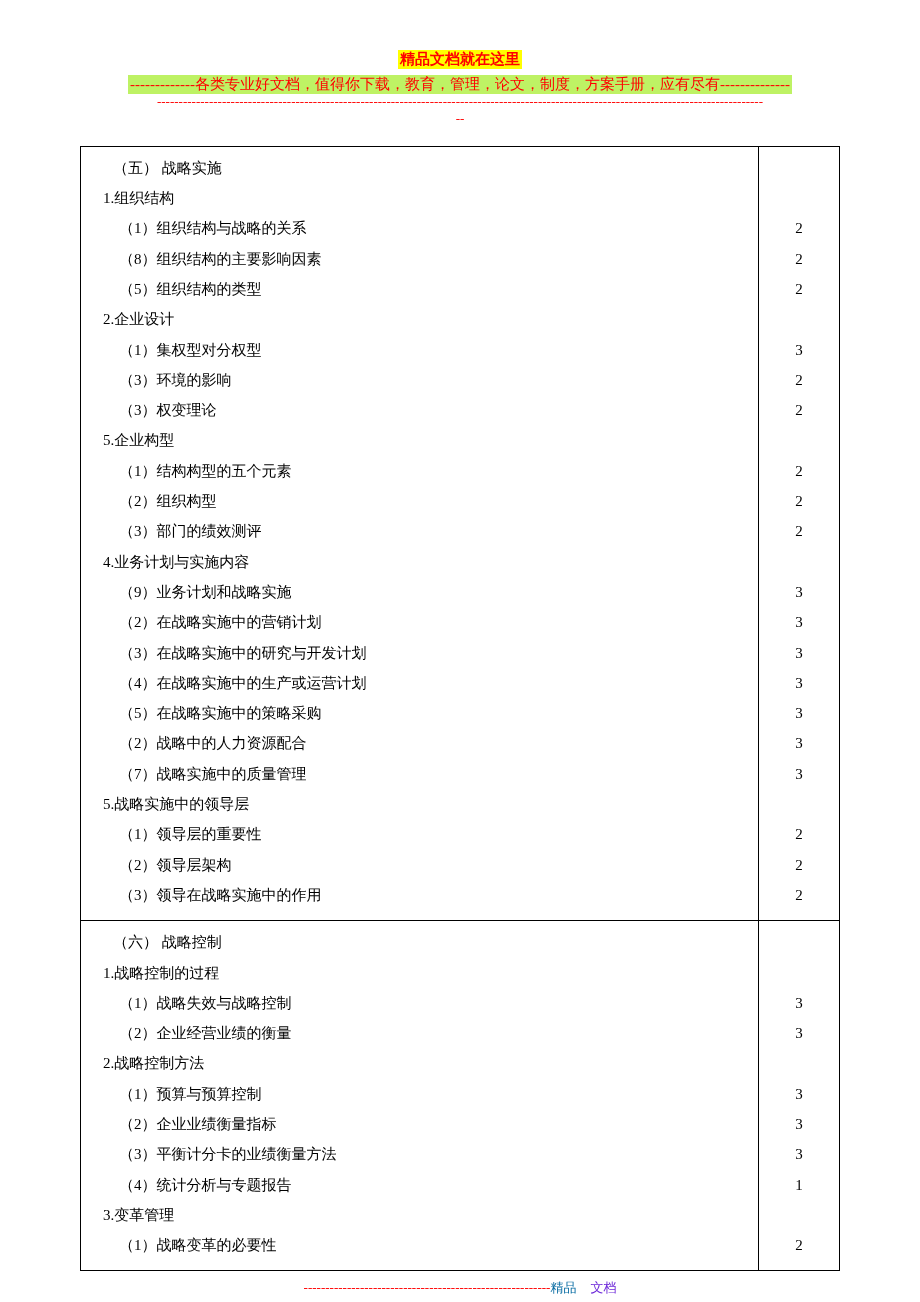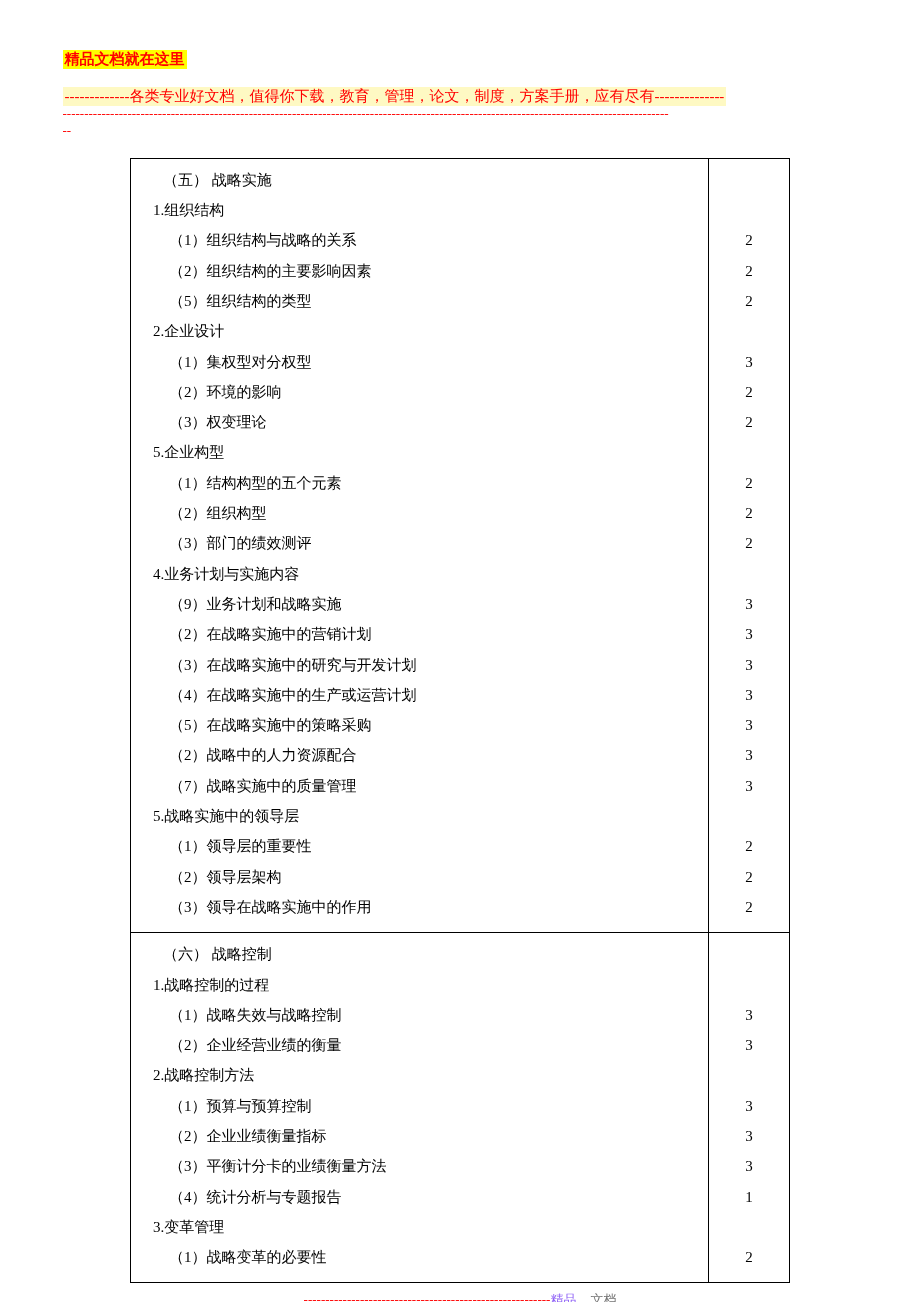--- a/index.html
+++ b/index.html
@@ -1,54 +1,54 @@
 <!DOCTYPE html>
 <html><head>
 <meta charset="utf-8">
 <style>
 body{margin:0;font-family:"SimSun","宋体",serif;font-size:15px;color:#000;background:#fff}
 .page{width:920px;margin:0 auto;padding:50px 0 40px}
-.hdr{width:795px;margin:0 auto 4px;}
+.hdr{width:795px;margin:0 auto 4px;text-align:center}
 .hdr .t1{display:inline-block;background:#ff0;color:#f00;font-weight:700;padding:0 2px}
-.hdr .t2{display:inline-block;background:#fef9c3;color:#f00;padding:0 2px;margin-top:18px}
+.hdr .t2{display:inline-block;background:#bef264;color:#f00;padding:0 2px;margin-top:6px}
 .hdr .dash{color:#f00;font-size:13px;line-height:1.3;word-break:break-all}
-.tbl{width:660px;margin:18px auto 0;border:1px solid #000;border-collapse:collapse}
+.tbl{width:760px;margin:18px auto 0;border:1px solid #000;border-collapse:collapse}
 .tbl td{border:1px solid #000;vertical-align:top;padding:6px 10px 10px 14px;line-height:2.02}
 .tbl td.num{width:80px;text-align:center;padding-left:0;padding-right:0}
 .i0{padding-left:18px}
 .i1{padding-left:8px}
 .i2{padding-left:24px}
 .ftr{width:660px;margin:8px auto 0;text-align:center}
 .ftr .fl{color:#f00;font-size:13px;line-height:1.4}
-.ftr .jp{color:#8b5cf6}
-.ftr .wd{color:#737373;margin-left:14px}
+.ftr .jp{color:#0369a1}
+.ftr .wd{color:#6d28d9;margin-left:14px}
 </style>
 </head>
 <body>
 
 <div class="page">
   <div class="hdr">
     <span class="t1">精品文档就在这里</span><br>
     <span class="t2">-------------各类专业好文档，值得你下载，教育，管理，论文，制度，方案手册，应有尽有--------------</span>
     <div class="dash">--------------------------------------------------------------------------------------------------------------------------------------------</div>
     <div class="dash">--</div>
   </div>
 
   <table class="tbl">
     <tbody id="tbody">
         <tr>
           <td>
             <div class="i0">（五） 战略实施</div>
             <div class="i1">1.组织结构</div>
             <div class="i2">（1）组织结构与战略的关系</div>
-            <div class="i2">（2）组织结构的主要影响因素</div>
+            <div class="i2">（8）组织结构的主要影响因素</div>
             <div class="i2">（5）组织结构的类型</div>
             <div class="i1">2.企业设计</div>
             <div class="i2">（1）集权型对分权型</div>
-            <div class="i2">（2）环境的影响</div>
+            <div class="i2">（3）环境的影响</div>
             <div class="i2">（3）权变理论</div>
             <div class="i1">5.企业构型</div>
             <div class="i2">（1）结构构型的五个元素</div>
             <div class="i2">（2）组织构型</div>
             <div class="i2">（3）部门的绩效测评</div>
             <div class="i1">4.业务计划与实施内容</div>
             <div class="i2">（9）业务计划和战略实施</div>
             <div class="i2">（2）在战略实施中的营销计划</div>
             <div class="i2">（3）在战略实施中的研究与开发计划</div>
             <div class="i2">（4）在战略实施中的生产或运营计划</div>

